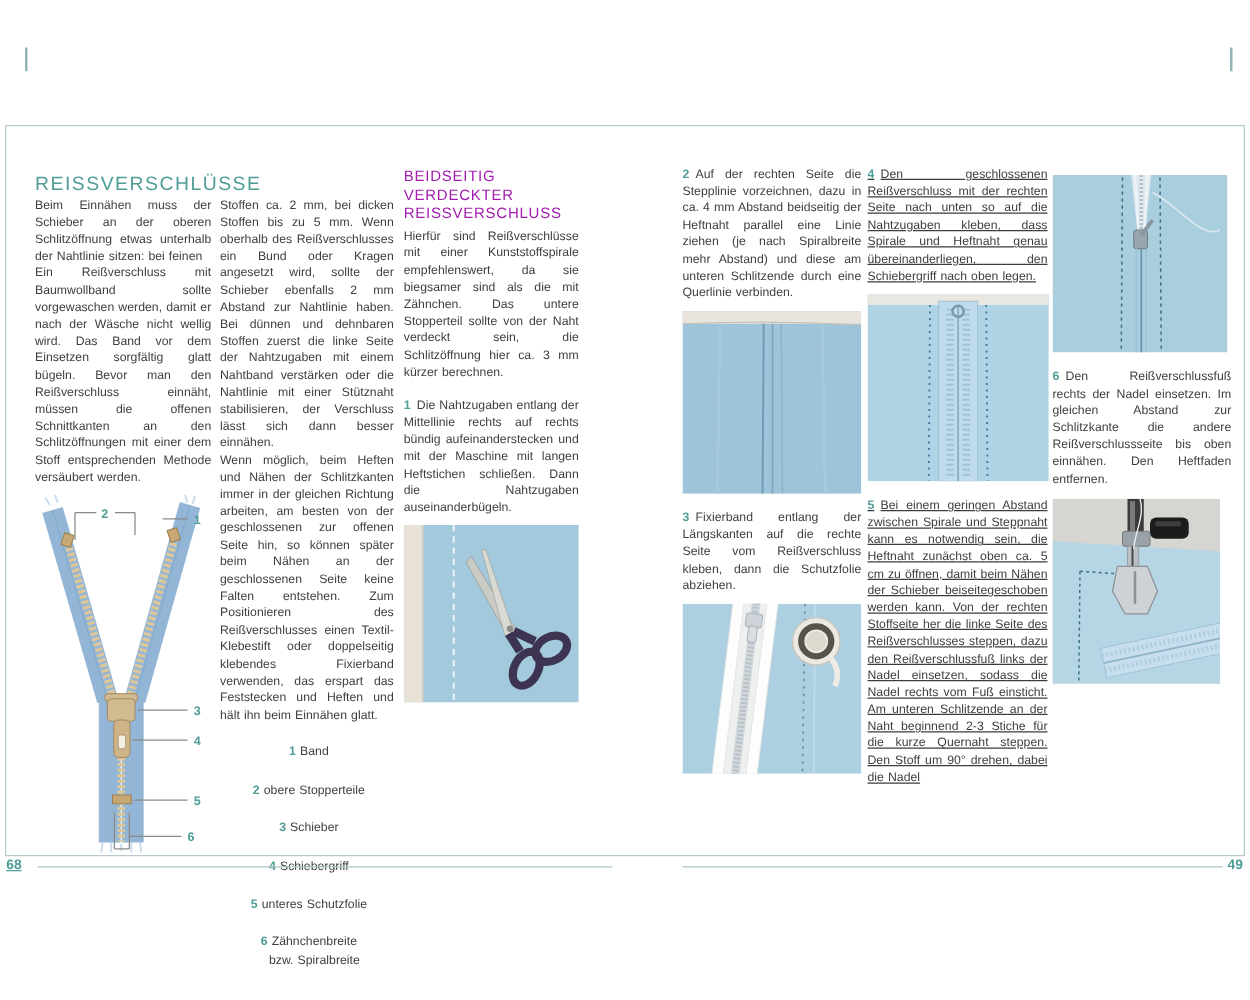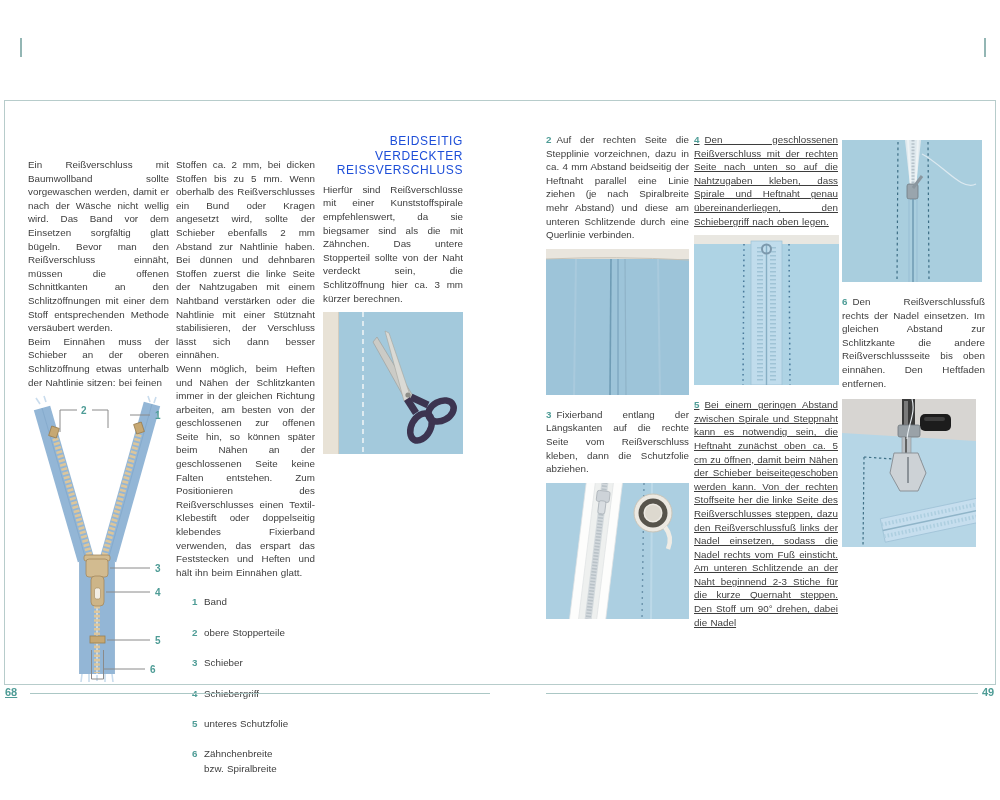--- a/index.html
+++ b/index.html
@@ -11,48 +11,49 @@
   .tick.l{left:20px;top:38px;} .tick.r{left:984px;top:38px;}
 
   .col{position:absolute;text-align:justify;font-size:9.8px;line-height:13.6px;
        letter-spacing:0.02px;word-spacing:0.5px;}
   .para{margin:0;}
   .step{margin-top:13px;}
   .num{color:#4e9c96;font-weight:bold;margin-right:5px;}
 
   .page-title{position:absolute;left:28px;top:129px;color:#4e9c96;
               font-size:15.5px;letter-spacing:1.2px;font-weight:400;}
-  .sec-head{color:#1d4ed8;font-size:12px;line-height:14.6px;letter-spacing:0.6px;
-            font-weight:400;text-align:right;margin:0 0 5px 0;}
+  .sec-head{color:#a21caf;font-size:12px;line-height:14.6px;letter-spacing:0.6px;
+            font-weight:400;text-align:left;margin:0 0 5px 0;}
 
   .legend{margin-top:11px;text-align:left;}
-  .legend-row{margin:16px;line-height:14.4px;}
+  .legend-row{margin:16px;line-height:14.4px;text-align:center;}
   .legend .n{color:#4e9c96;font-weight:bold;display:inline-block;width:12px;}
   .legend .l2{display:block;margin-left:12px;}
 
   .photo{margin-top:7px;line-height:0;}
   .photo svg{display:block;}
 
   .footer-num{position:absolute;color:#4e9c96;font-size:11px;font-weight:bold;}
   .footer-line{position:absolute;height:1px;background:#abc7c5;}
 
   .diagram{position:absolute;left:26px;top:392px;}
 </style>
 </head>
 <body>
 
 <div id="canvas">
   <div class="frame"></div>
   <div class="tick l"></div>
   <div class="tick r"></div>
 
+  <h1 class="page-title">REISSVERSCHLÜSSE</h1>
 
   <div class="col" style="left:28px;top:158px;width:141px;">
+    <p class="para">Beim Einnähen muss der Schieber an der oberen Schlitzöffnung etwas unterhalb der Nahtlinie sitzen: bei feinen</p>
     <p class="para">Ein Reißverschluss mit Baumwollband sollte vorgewaschen werden, damit er nach der Wäsche nicht wellig wird. Das Band vor dem Einsetzen sorgfältig glatt bügeln. Bevor man den Reißverschluss einnäht, müssen die offenen Schnittkanten an den Schlitzöffnungen mit einer dem Stoff entsprechenden Methode versäubert werden.</p>
-    <p class="para">Beim Einnähen muss der Schieber an der oberen Schlitzöffnung etwas unterhalb der Nahtlinie sitzen: bei feinen</p>
   </div>
 
   <div class="col" style="left:176px;top:158px;width:139px;">
     <p class="para">Stoffen ca. 2 mm, bei dicken Stoffen bis zu 5 mm. Wenn oberhalb des Reißverschlusses ein Bund oder Kragen angesetzt wird, sollte der Schieber ebenfalls 2 mm Abstand zur Nahtlinie haben. Bei dünnen und dehnbaren Stoffen zuerst die linke Seite der Nahtzugaben mit einem Nahtband verstärken oder die Nahtlinie mit einer Stütznaht stabilisieren, der Verschluss lässt sich dann besser einnähen.</p>
     <p class="para">Wenn möglich, beim Heften und Nähen der Schlitzkanten immer in der gleichen Richtung arbeiten, am besten von der geschlossenen zur offenen Seite hin, so können später beim Nähen an der geschlossenen Seite keine Falten entstehen. Zum Positionieren des Reißverschlusses einen Textil-Klebestift oder doppelseitig klebendes Fixierband verwenden, das erspart das Feststecken und Heften und hält ihn beim Einnähen glatt.</p>
     <div class="legend">
       <p class="legend-row"><span class="n">1</span><span>Band</span></p>
       <p class="legend-row"><span class="n">2</span><span>obere Stopperteile</span></p>
       <p class="legend-row"><span class="n">3</span><span>Schieber</span></p>
       <p class="legend-row"><span class="n">4</span><span>Schiebergriff</span></p>
@@ -103,20 +104,23 @@
         <text x="129" y="204">4</text>
         <text x="129" y="252">5</text>
         <text x="124" y="281">6</text>
       </g>
     </svg>
   </div>
 
   <div class="col" style="left:323px;top:134px;width:140px;">
     <h2 class="sec-head">BEIDSEITIG VERDECKTER REISSVERSCHLUSS</h2>
     <p class="para">Hierfür sind Reißverschlüsse mit einer Kunststoffspirale empfehlenswert, da sie biegsamer sind als die mit Zähnchen. Das untere Stopperteil sollte von der Naht verdeckt sein, die Schlitzöffnung hier ca. 3 mm kürzer berechnen.</p>
+    <p class="para step">
+      <span class="num">1</span><span>Die Nahtzugaben entlang der Mittellinie rechts auf rechts bündig aufeinanderstecken und mit der Maschine mit langen Heftstichen schließen. Dann die Nahtzugaben auseinanderbügeln.</span>
+    </p>
     <div class="photo">
       <svg width="140" height="142" viewBox="0 0 140 142">
         <rect width="140" height="142" fill="#a3c9dc"></rect>
         <rect width="15" height="142" fill="#e8e2d6"></rect>
         <line x1="15.5" y1="0" x2="15.5" y2="142" stroke="#d2ccbf" stroke-width="1"></line>
         <line x1="40" y1="0" x2="40" y2="142" stroke="#edf3f6" stroke-width="1.6" stroke-dasharray="5 4"></line>
         <g>
           <polygon points="50,30 54,25 90,84 83,89" fill="#cbcbc6" stroke="#9b9b95" stroke-width="0.6"></polygon>
           <polygon points="62,19 66,21 88,86 81,89" fill="#dadad5" stroke="#a4a49e" stroke-width="0.6"></polygon>
           <circle cx="85" cy="83" r="2.6" fill="#8e8e88"></circle>

